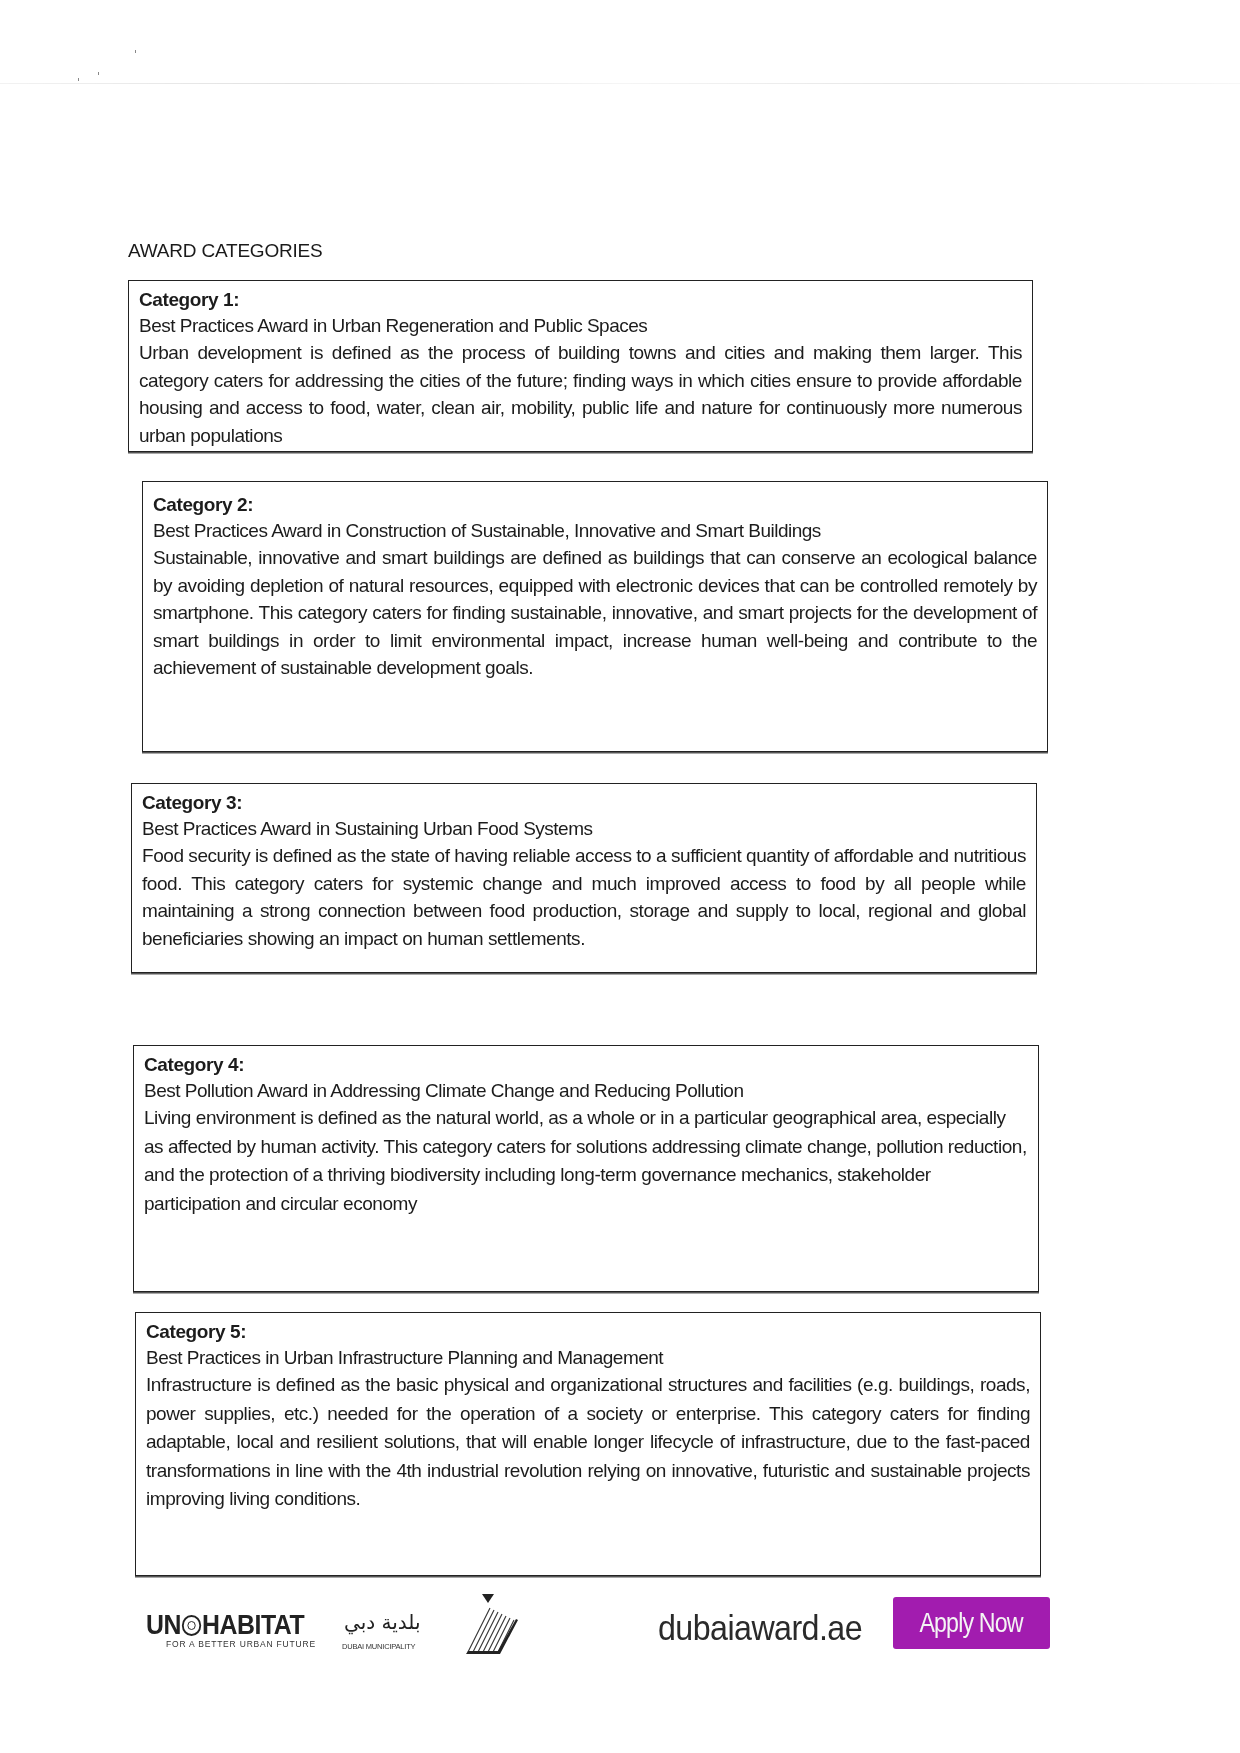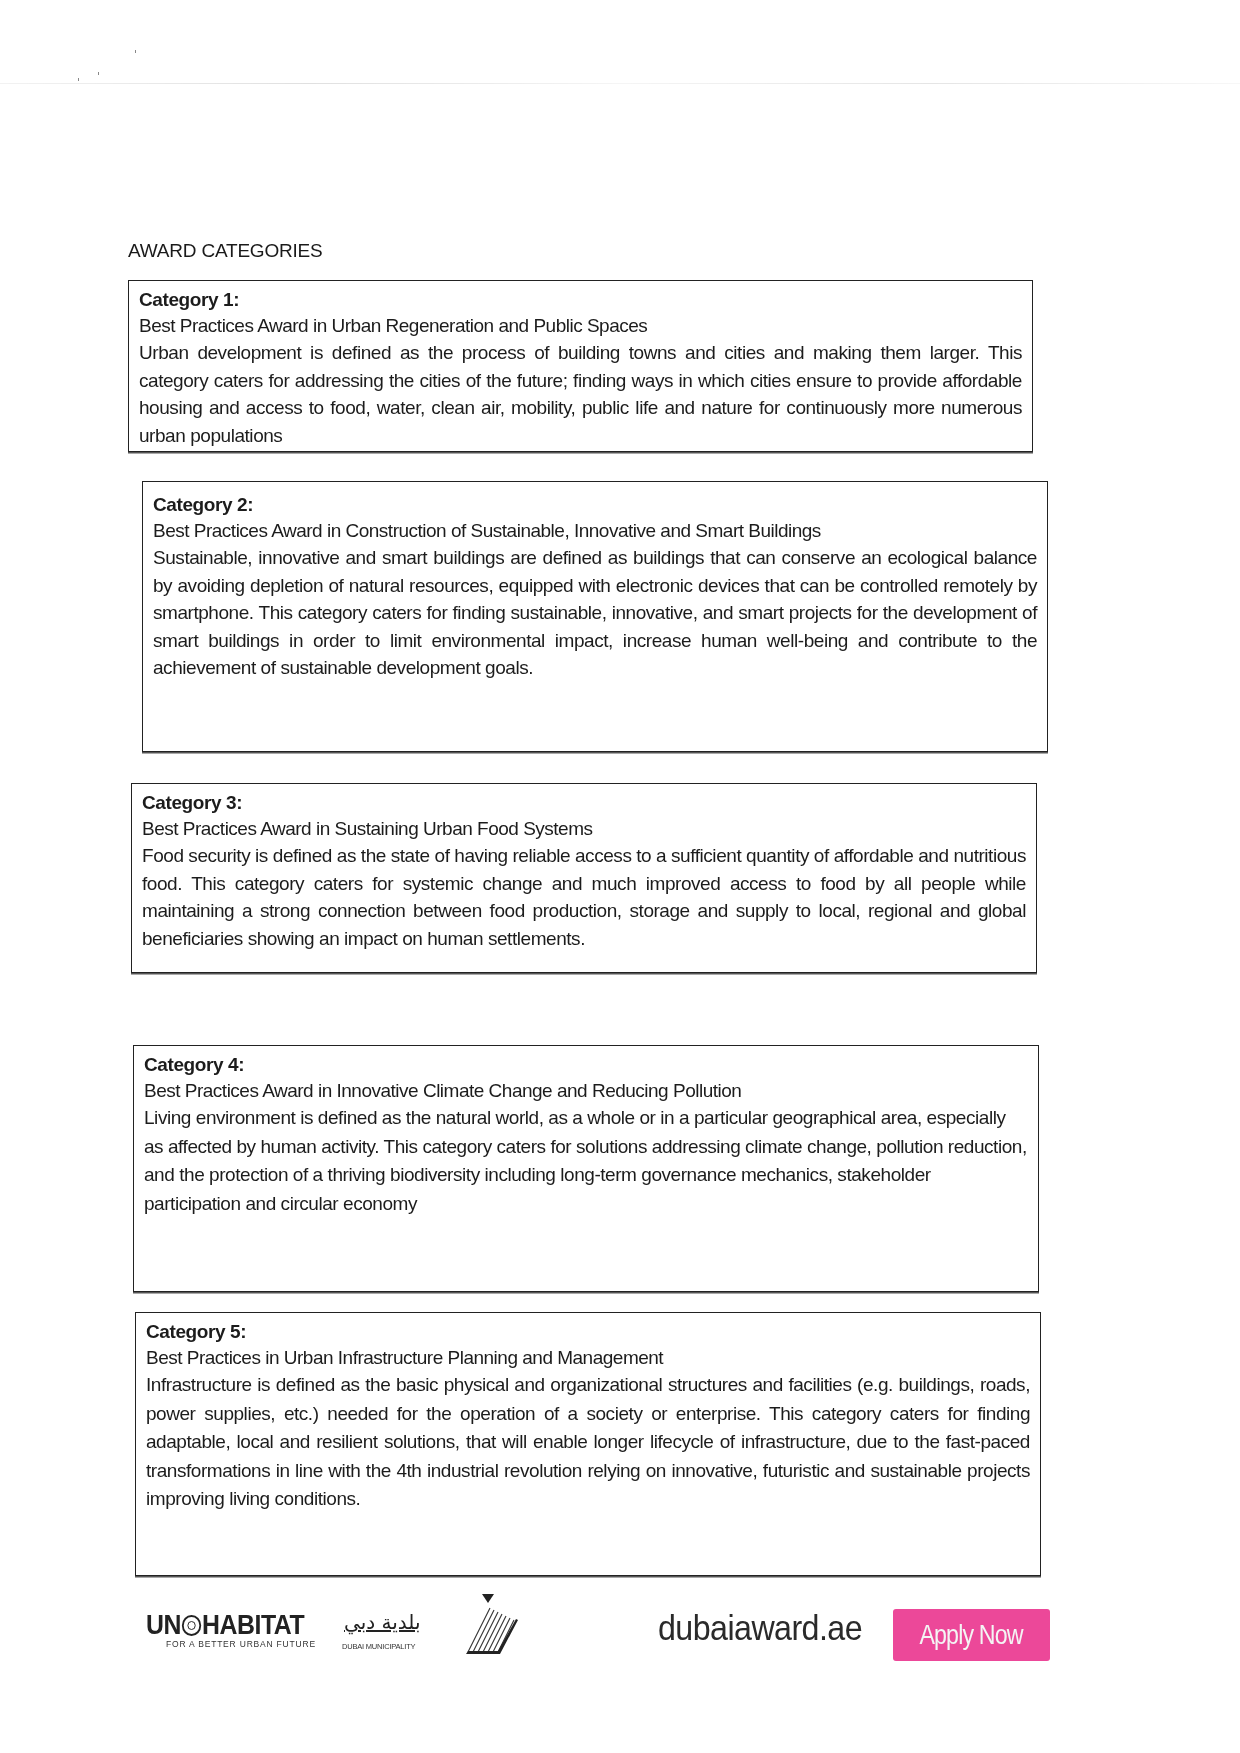--- a/index.html
+++ b/index.html
@@ -28,26 +28,26 @@
   .unh { position: absolute; left: 146px; top: 22px; }
   .unh-main { font-size: 27px; font-weight: bold; letter-spacing: -0.5px; color: #222; line-height: 26px;
               display: flex; align-items: center; transform: scaleX(0.92); transform-origin: left; }
   .unh-emblem { display: inline-block; width: 21px; height: 21px; border: 2px solid #222; border-radius: 50%;
                 box-sizing: border-box; margin: 0 1px; position: relative; }
   .unh-emblem::after { content: ""; position: absolute; left: 4px; top: 4px; width: 9px; height: 9px;
                        border: 1.5px solid #222; border-radius: 50%; box-sizing: border-box; }
   .unh-sub { font-size: 8.5px; letter-spacing: 0.8px; color: #333; line-height: 10px; margin-top: 1px; white-space: nowrap; padding-left: 20px; }
   .dm { position: absolute; left: 338px; top: 14px; width: 180px; height: 52px; }
   .dm-arabic { position: absolute; left: 6px; top: 6px; font-family: "DejaVu Sans", sans-serif; font-size: 20px;
-               color: #222; direction: rtl; text-decoration: underline; }
+               color: #222; direction: rtl; }
   .dm-en { position: absolute; left: 4px; top: 38px; font-size: 7.5px; font-weight: normal; letter-spacing: -0.2px; color: #333; white-space: nowrap; }
   .dm-mark { position: absolute; left: 122px; top: -10px; width: 60px; height: 62px; }
   .site { position: absolute; left: 658px; top: 18px; font-size: 35px; color: #2a2a2a; letter-spacing: -0.6px;
           font-weight: normal; transform: scaleX(0.92); transform-origin: left; }
-  .apply { position: absolute; left: 893px; top: 19px; width: 157px; height: 52px; background: #ec4899;
+  .apply { position: absolute; left: 893px; top: 7px; width: 157px; height: 52px; background: #a21caf;
            border-radius: 3px; color: #f4f4f4; font-size: 27px; letter-spacing: -1px; display: flex;
            align-items: center; justify-content: center; cursor: pointer; }
   .apply span { transform: scaleX(0.86); display: inline-block; }
 </style>
 </head>
 <body>
 
 <div class="scanline"></div>
 <div class="speck" style="left:135px;top:50px;"></div>
 <div class="speck" style="left:98px;top:72px;"></div>
@@ -68,21 +68,21 @@
 </div>
 
 <div class="box" id="box3">
   <span class="cat-label">Category 3:</span>
   <span class="cat-title">Best Practices Award in Sustaining Urban Food Systems</span>
   <span class="cat-desc">Food security is defined as the state of having reliable access to a sufficient quantity of affordable and nutritious food. This category caters for systemic change and much improved access to food by all people while maintaining a strong connection between food production, storage and supply to local, regional and global beneficiaries showing an impact on human settlements.</span>
 </div>
 
 <div class="box left" id="box4">
   <span class="cat-label">Category 4:</span>
-  <span class="cat-title">Best Practices Award in Innovative Climate Change and Reducing Pollution</span>
+  <span class="cat-title">Best Pollution Award in Addressing Climate Change and Reducing Pollution</span>
   <span class="cat-desc">Living environment is defined as the natural world, as a whole or in a particular geographical area, especially as affected by human activity. This category caters for solutions addressing climate change, pollution reduction, and the  protection of a thriving biodiversity including long-term governance mechanics, stakeholder participation and circular economy</span>
 </div>
 
 <div class="box" id="box5">
   <span class="cat-label">Category 5:</span>
   <span class="cat-title">Best Practices in Urban Infrastructure Planning and Management</span>
   <span class="cat-desc">Infrastructure is defined as the basic physical and organizational structures and facilities (e.g. buildings, roads, power supplies, etc.) needed for the operation of a society or enterprise. This category caters for finding adaptable, local and resilient solutions, that will enable longer lifecycle of infrastructure, due to the fast-paced transformations in line with the 4th industrial revolution relying on innovative, futuristic and sustainable projects improving living conditions.</span>
 </div>
 
 <div class="footer">

